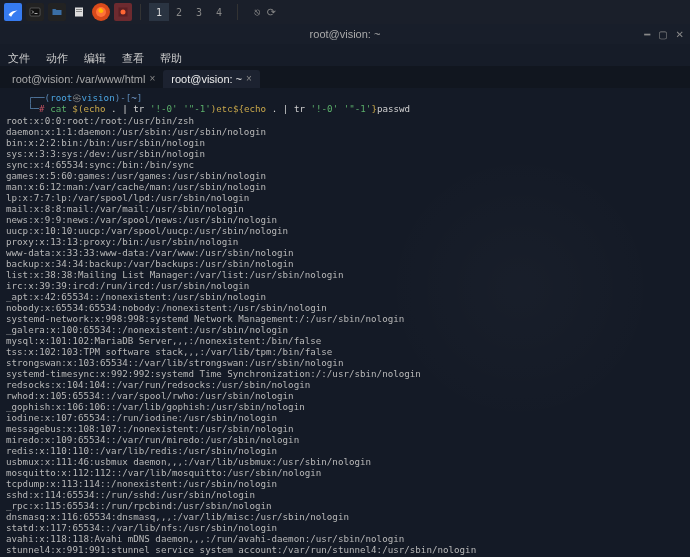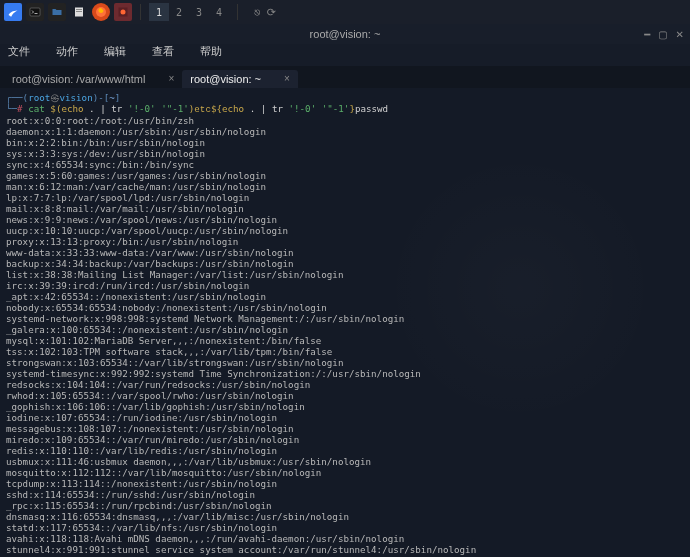--- a/index.html
+++ b/index.html
@@ -18,37 +18,37 @@
   .taskbar .ws span { width:20px; height:18px; display:flex; align-items:center; justify-content:center; font-size:10px; color:#888; }
   .taskbar .ws span.active { background:#2a3442; color:#ddd; }
   .taskbar .tray { margin-left:8px; display:flex; gap:6px; align-items:center; }
 
   
   .titlebar { height: 20px; background:#181e2a; display:flex; align-items:center; justify-content:center; color:#aaa; font-size:11px; font-family:sans-serif; }
   .titlebar .wincontrols { position:absolute; right:6px; display:flex; gap:8px; color:#888; font-size:10px; }
   .titlebar-wrap { position:relative; }
 
   
-  .menubar { height:22px; background:#161c28; display:flex; align-items:flex-start; gap:26px; padding:0 8px; color:#ccc; font-size:11px; font-family:sans-serif; }
+  .menubar { height:22px; background:#161c28; display:flex; align-items:flex-end; gap:16px; padding:0 8px; color:#ccc; font-size:11px; font-family:sans-serif; }
 
   
   .tabbar { height:22px; background:#11161f; display:flex; align-items:flex-end; padding:0 4px; font-family:sans-serif; font-size:11px; }
-  .tab { padding:3px 8px; color:#aaa; display:flex; align-items:flex-start; gap:23px; border-top-left-radius:3px; border-top-right-radius:3px; }
+  .tab { padding:3px 8px; color:#aaa; display:flex; align-items:flex-start; gap:4px; border-top-left-radius:3px; border-top-right-radius:3px; }
   .tab.active { background:#1c2230; color:#eee; }
   .tab .close { color:#888; font-size:10px; }
 
   
   .termarea { height: calc(557px - 24px - 20px - 22px - 22px); background:#141a26; padding:4px 6px; color:#c8c8c8; font-size:9.2px; line-height:11px; white-space:pre; overflow:hidden; position:relative; }
   .termarea::after {
     content:""; position:absolute; right:30px; top:60px; width:280px; height:280px;
     background: radial-gradient(circle at center, rgba(255,255,255,0.02) 0%, rgba(255,255,255,0.0) 70%);
     pointer-events:none;
   }
 
-  .prompt-line { color:#7aa6da; }
+  .prompt-line { color:#7aa6da;margin-left:22px; }
   .prompt-open { color:#5b88b5; }
   .prompt-user { color:#4aa3df; }
   .prompt-at { color:#888; }
   .prompt-host { color:#4aa3df; }
   .prompt-path { color:#7aa6da; }
   .hash { color:#c05060; }
   .cmd-cat { color:#5bb06a; }
   .cmd-dollar { color:#c9a84a; }
   .cmd-paren { color:#c9a84a; }
   .cmd-echo { color:#c9a84a;text-align:center; }

